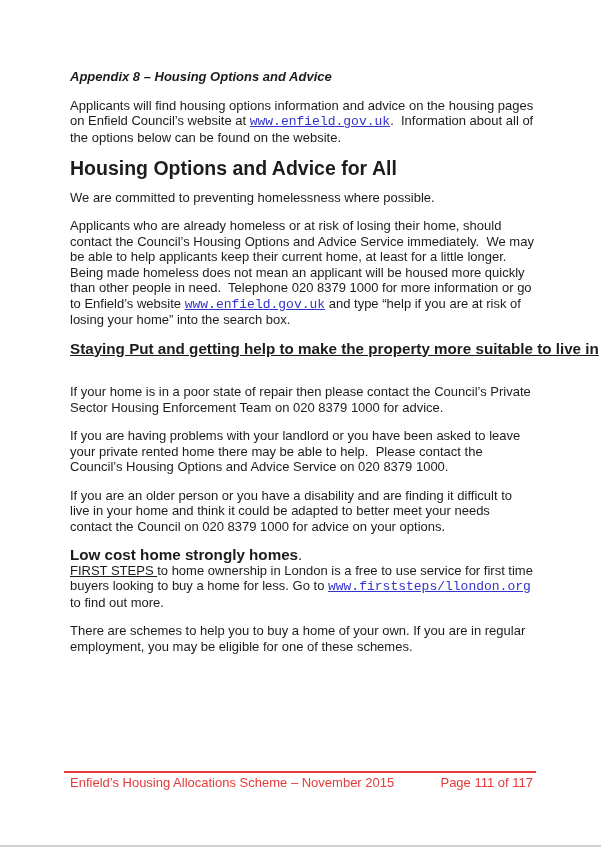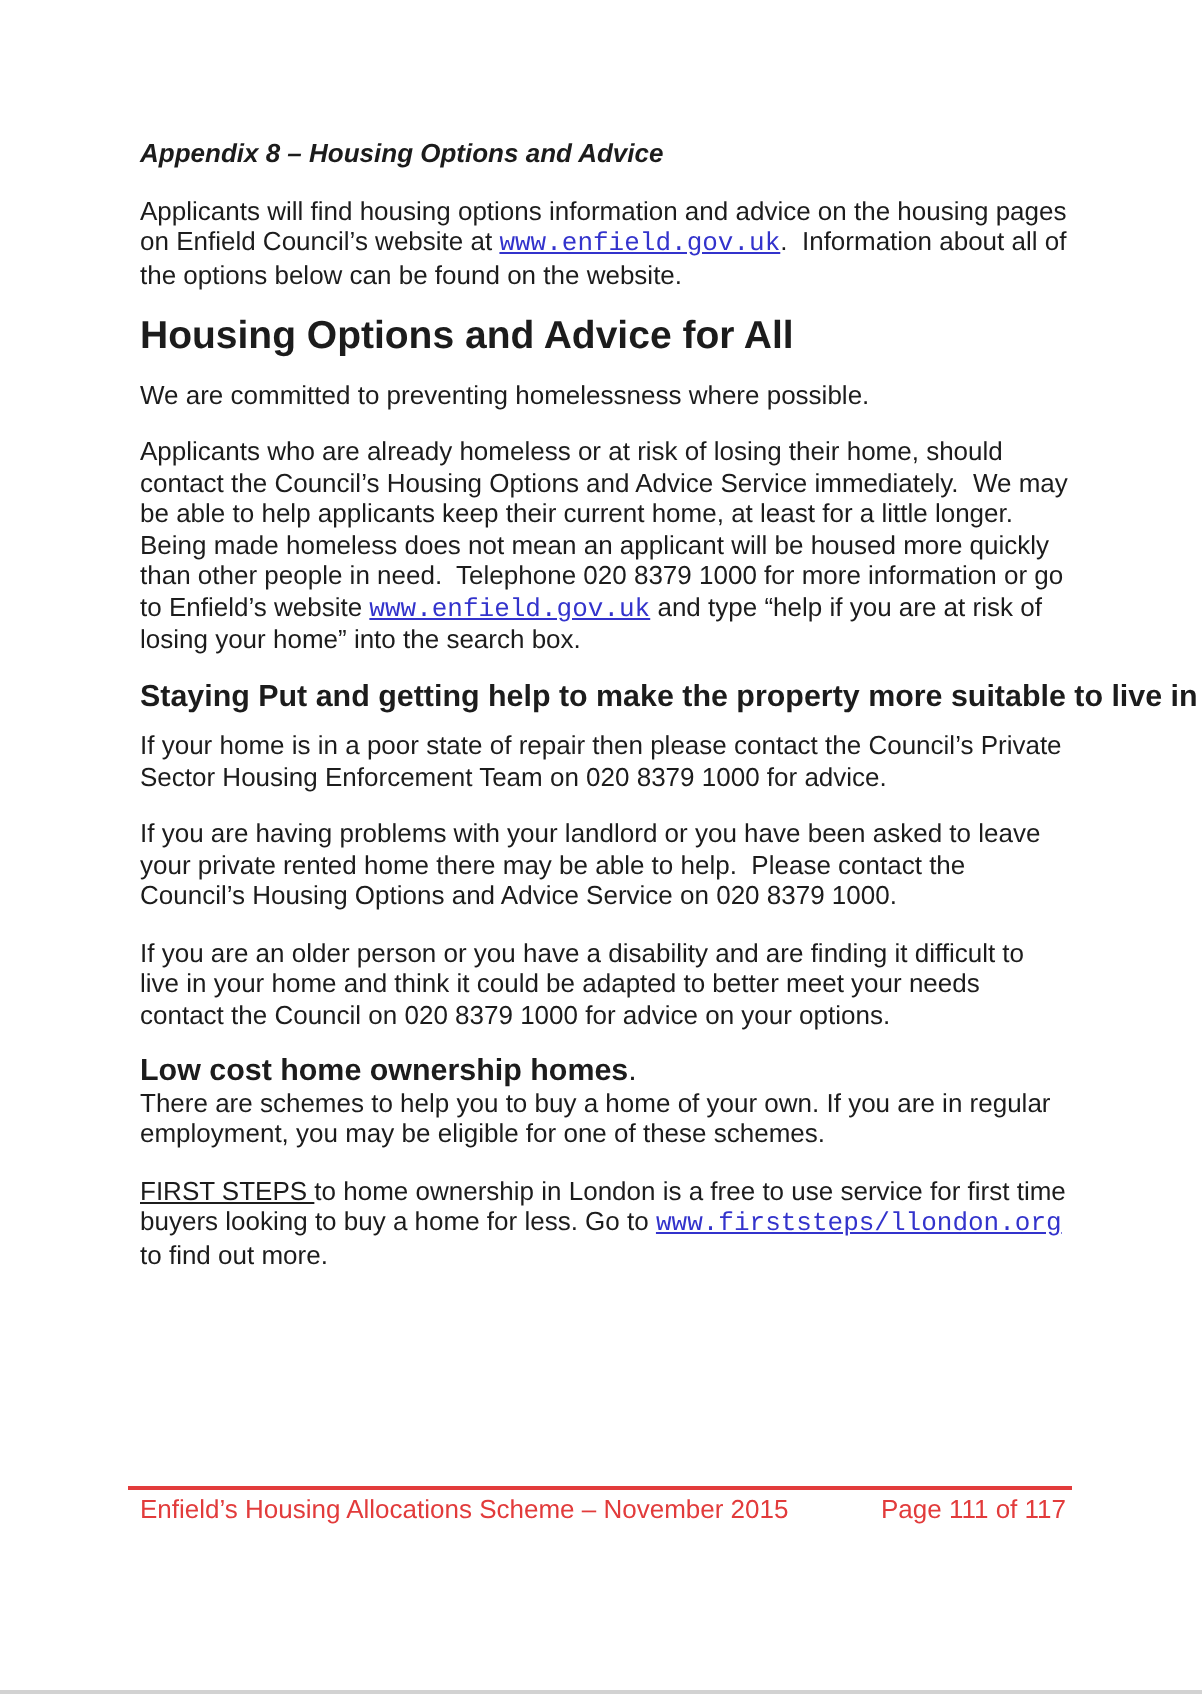--- a/index.html
+++ b/index.html
@@ -38,34 +38,35 @@
     font-weight: bold;
     margin: 16px 0 13px 0;
     white-space: nowrap;
   }
   .sub-heading {
     font-weight: bold;
     margin: 0;
     white-space: nowrap;
   }
   .sub-heading.spaced {
-    margin-bottom: 9px;
+    margin-bottom: 28px;
+    text-decoration: underline;
   }
   .bold { font-weight: bold; }
   .link {
     color: #3333cc;
     text-decoration: underline;
     cursor: pointer;
     font-family: Liberation Mono, monospace;
   }
   .underlined { text-decoration: underline; }
   .footer {
     position: absolute;
     left: 64px;
-    top: 743px;
+    top: 771px;
     width: 472px;
     border-top: 2px solid #e23b3b;
     padding-top: 2px;
     display: flex;
     justify-content: space-between;
     color: #e23b3b;
     font-size: 13px;
     line-height: 15.5px;
   }
   .footer .f-left { padding-left: 6px; }
@@ -97,24 +98,24 @@
   <p><span>Applicants who are already homeless or at risk of losing their home, should contact the Council’s Housing Options and Advice Service immediately.  We may be able to help applicants keep their current home, at least for a little longer. Being made homeless does not mean an applicant will be housed more quickly than other people in need.  Telephone 020 8379 1000 for more information or go to Enfield’s website </span><a class="link">www.enfield.gov.uk</a><span> and type “help if you are at risk of losing your home” into the search box.</span></p>
 
   <h3 class="sub-heading spaced">Staying Put and getting help to make the property more suitable to live in</h3>
 
   <p>If your home is in a poor state of repair then please contact the Council’s Private Sector Housing Enforcement Team on 020 8379 1000 for advice.</p>
 
   <p>If you are having problems with your landlord or you have been asked to leave your private rented home there may be able to help.  Please contact the Council’s Housing Options and Advice Service on 020 8379 1000.</p>
 
   <p>If you are an older person or you have a disability and are finding it difficult to live in your home and think it could be adapted to better meet your needs contact the Council on 020 8379 1000 for advice on your options.</p>
 
-  <h3 class="sub-heading"><span class="bold">Low cost home ownership homes</span><span style="font-weight:normal">.</span></h3>
+  <h3 class="sub-heading"><span class="bold">Low cost home strongly homes</span><span style="font-weight:normal">.</span></h3>
+  <p><span class="underlined">FIRST STEPS </span><span>to home ownership in London is a free to use service for first time buyers looking to buy a home for less. Go to </span><a class="link">www.firststeps/llondon.org</a><span> to find out more.</span></p>
+
   <p>There are schemes to help you to buy a home of your own. If you are in regular employment, you may be eligible for one of these schemes.</p>
-
-  <p><span class="underlined">FIRST STEPS </span><span>to home ownership in London is a free to use service for first time buyers looking to buy a home for less. Go to </span><a class="link">www.firststeps/llondon.org</a><span> to find out more.</span></p>
 
 </div>
 
 <div class="footer">
   <span class="f-left">Enfield’s Housing Allocations Scheme – November 2015</span>
   <span class="f-right">Page 111 of 117</span>
 </div>
 
 <div class="page-bottom-edge"></div>
 

